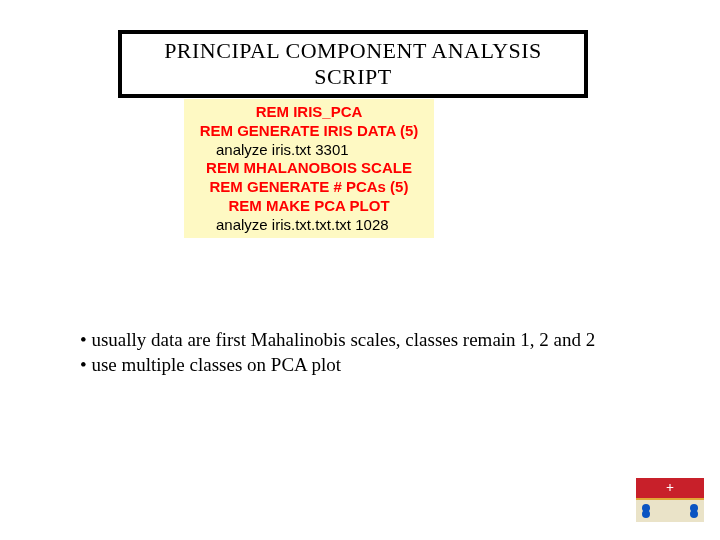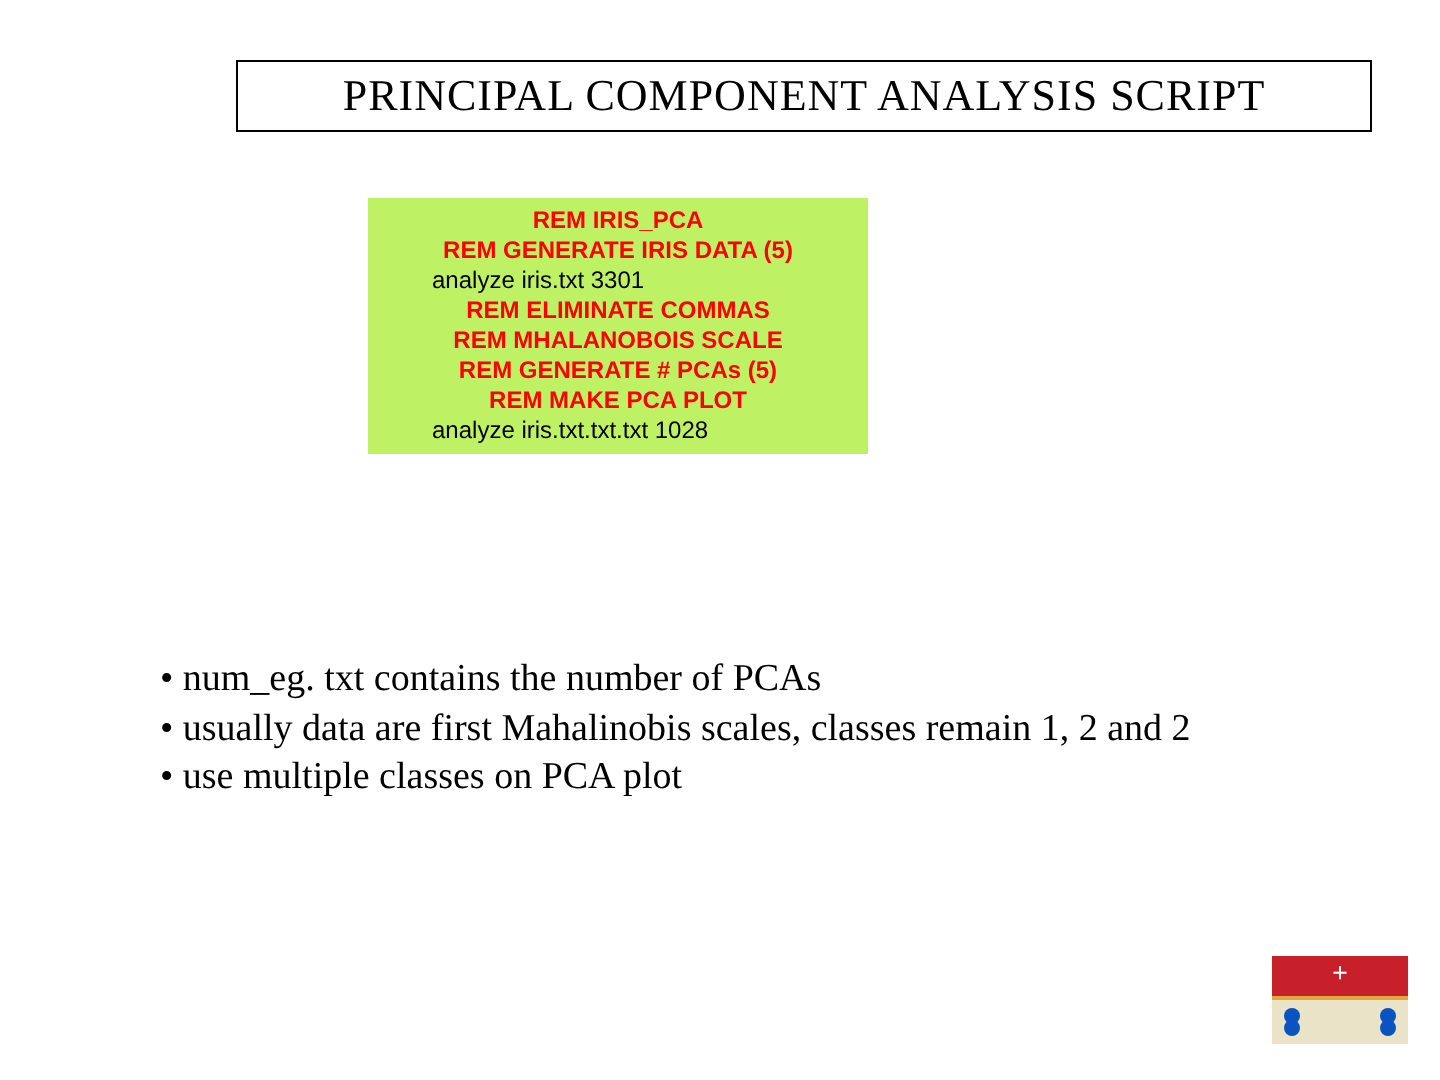--- a/index.html
+++ b/index.html
@@ -9,37 +9,37 @@
     height: 540px;
     background: #ffffff;
     font-family: "Times New Roman", Times, serif;
     position: relative;
     overflow: hidden;
   }
   .title-box {
     position: absolute;
     top: 30px;
     left: 118px;
-    width: 568px;
-    border: 1px solid #000000;
+    width: 470px;
+    border: 4px solid #000000;
     text-align: center;
     padding: 4px 4px;
     font-size: 22px;
     letter-spacing: 0.5px;
     box-sizing: border-box;
   }
   .code-block {
     position: absolute;
     top: 99px;
     left: 184px;
     width: 250px;
-    background: #bef264;
+    background: #fef9c3;
     padding: 4px 4px 4px 4px;
     font-family: Arial, Helvetica, sans-serif;
-    font-size: 12px;
+    font-size: 15px;
     line-height: 1.25;
     box-sizing: border-box;
   }
   .code-block .rem {
     color: #ff0000;
     font-weight: bold;
     text-align: center;
     display: block;
   }
   .code-block .cmd {
@@ -110,29 +110,27 @@
 <body>
 
 <div class="title-box">
   <span>PRINCIPAL COMPONENT ANALYSIS SCRIPT</span>
 </div>
 
 <div class="code-block">
   <span class="rem">REM IRIS_PCA</span>
   <span class="rem">REM GENERATE IRIS DATA (5)</span>
   <span class="cmd">analyze iris.txt 3301</span>
-  <span class="rem">REM ELIMINATE COMMAS</span>
   <span class="rem">REM MHALANOBOIS SCALE</span>
   <span class="rem">REM GENERATE # PCAs (5)</span>
   <span class="rem">REM MAKE PCA PLOT</span>
   <span class="cmd">analyze iris.txt.txt.txt 1028</span>
 </div>
 
 <div class="bullets">
-  <span class="row">• num_eg. txt contains the number of PCAs</span>
   <span class="row">• usually data are first Mahalinobis scales, classes remain 1, 2 and 2</span>
   <span class="row">• use multiple classes on PCA plot</span>
 </div>
 
 <div class="logo">
   <div class="top">
     <span class="plus">+</span>
   </div>
   <div class="bot">
     <span class="bot2l"></span>

